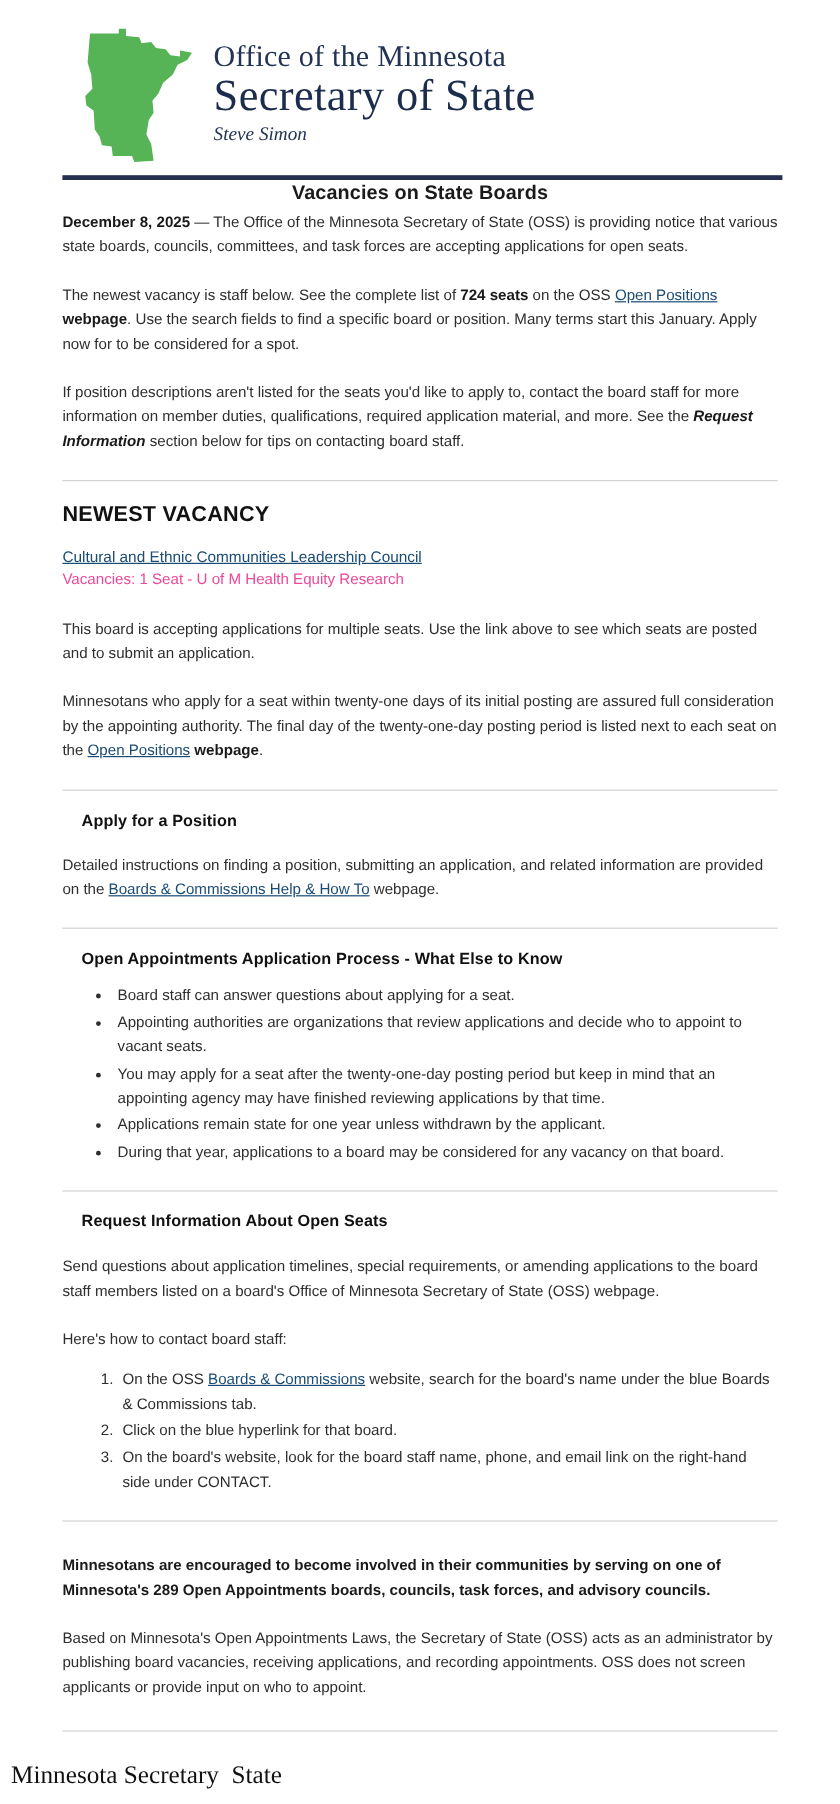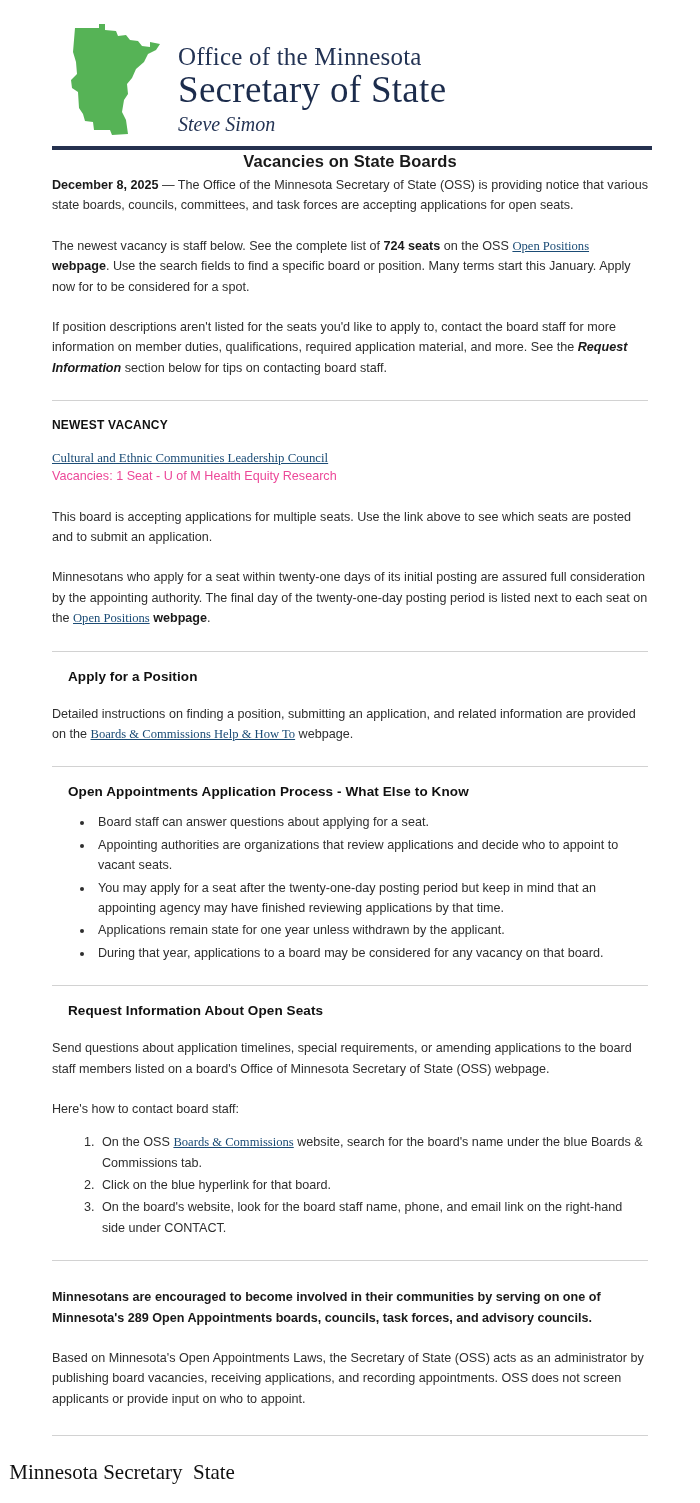--- a/index.html
+++ b/index.html
@@ -23,21 +23,21 @@
     box-sizing: border-box;
   }
 
   
   .header {
     padding: 22px 52px 0 52px;
     box-sizing: border-box;
   }
   .masthead {
     display: flex;
-    align-items: flex-end;
+    align-items: center;
     gap: 14px;
     padding-left: 12px;
   }
   .mn-shape {
     width: 100px;
     height: 118px;
     flex: 0 0 100px;
     display: block;
   }
   .wordmark {
@@ -51,21 +51,21 @@
     letter-spacing: 0.2px;
     color: #233354;
   }
   .wm-line2 {
     font-size: 37px;
     letter-spacing: 0.3px;
     margin-top: 2px;
     color: #1c2c4c;
   }
   .wm-line3 {
-    font-size: 20px;
+    font-size: 16px;
     font-style: italic;
     margin-top: 6px;
     color: #233354;
   }
   .blue-rule {
     height: 4px;
     background: #25314f;
     margin: 6px 0 0 0;
     width: 600px;
   }
@@ -86,33 +86,32 @@
   p.para {
     font-size: 12.6px;
     line-height: 1.62;
     color: #2e2e2e;
     margin: 20px 0 0 0;
   }
   p.para.first { margin-top: 4px; }
   a.link {
     color: #1a4b75;
     text-decoration: underline;
-    font-family: Liberation Serif, serif;
   }
   .b { font-weight: bold; color: #1a1a1a; }
   .i { font-style: italic; font-weight: bold; color: #1a1a1a; }
 
   hr.divider {
     border: none;
     border-top: 1px solid #d2d2d2;
     margin: 22px 0 0 0;
   }
 
   h2.sec-h1 {
-    font-size: 12px;
+    font-size: 18px;
     font-weight: bold;
     color: #111111;
     margin: 17px 0 0 0;
     letter-spacing: 0.2px;
   }
   h3.sec-h2 {
     font-size: 13.5px;
     font-weight: bold;
     color: #111111;
     margin: 17px 0 0 16px;

